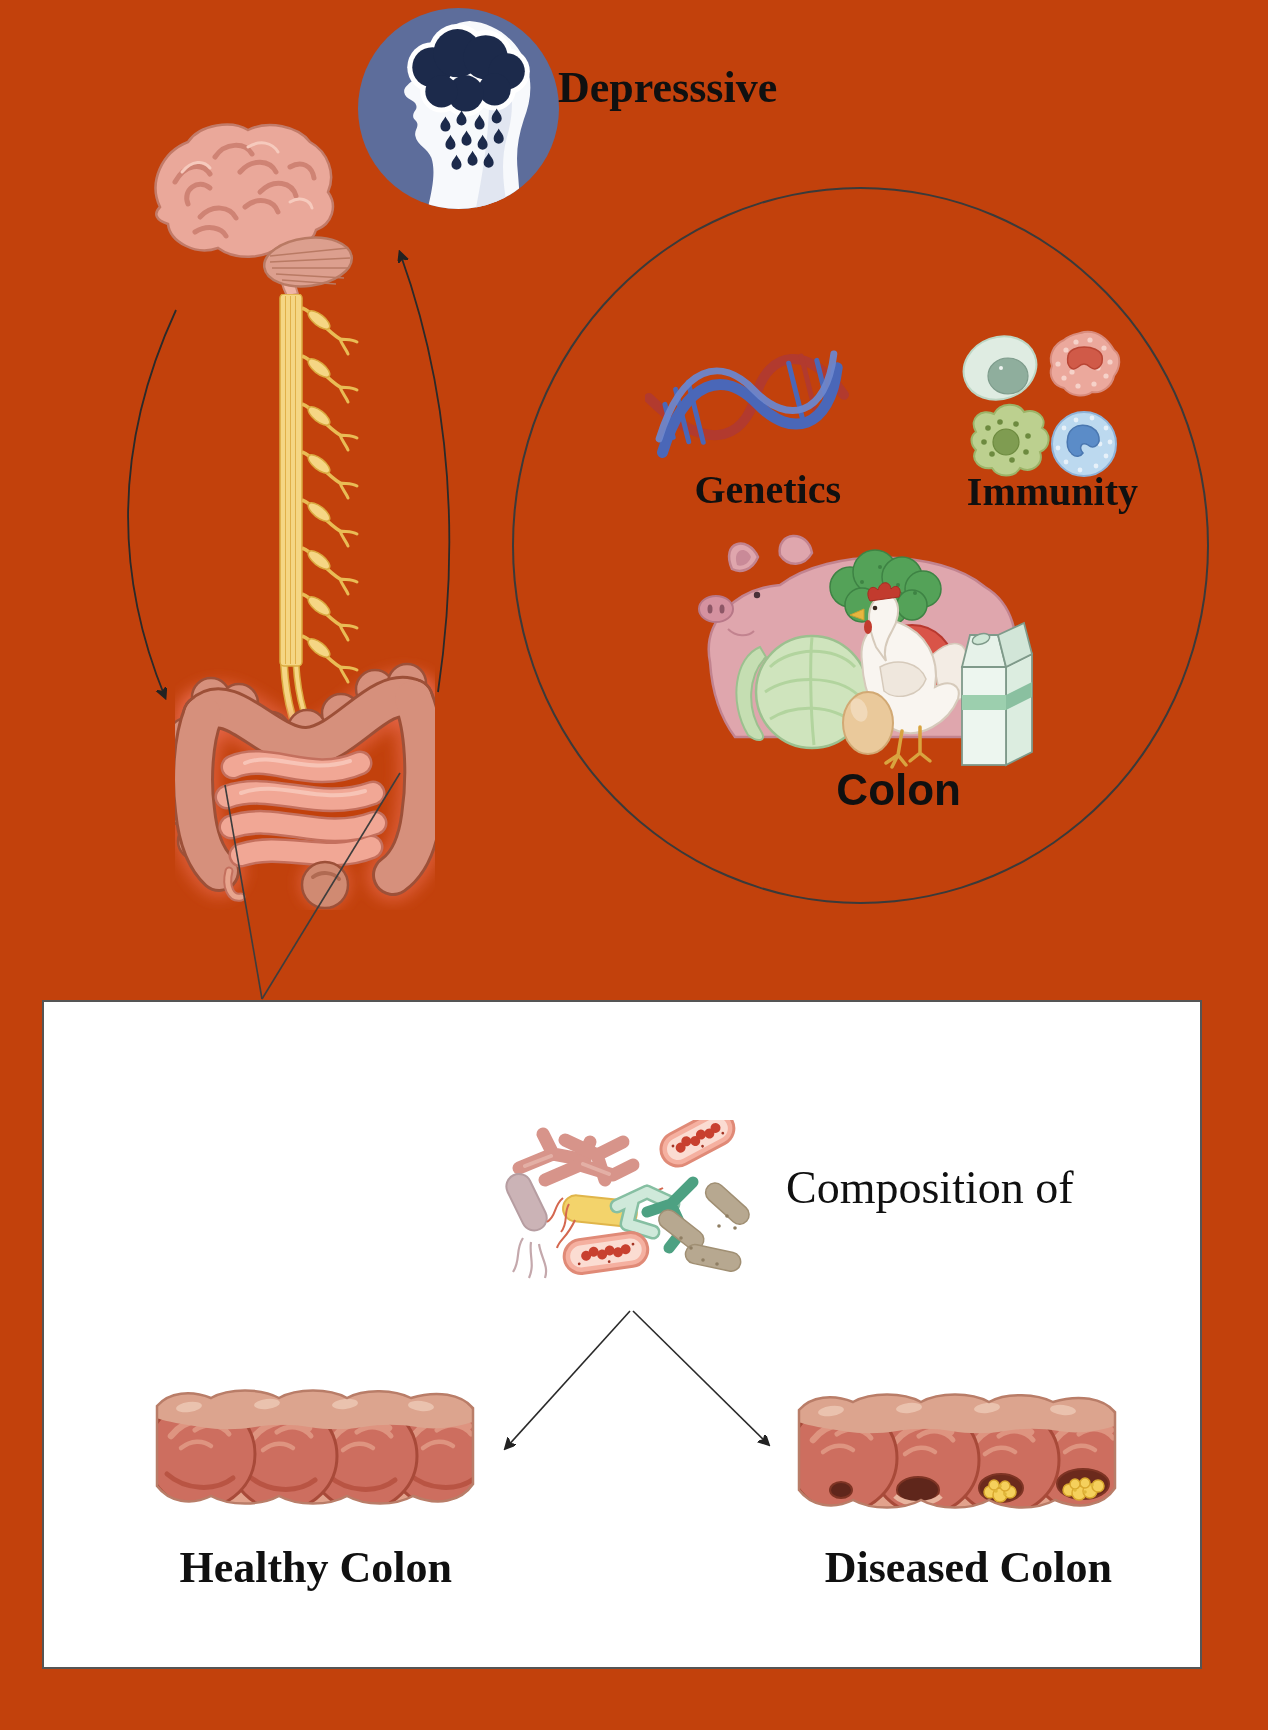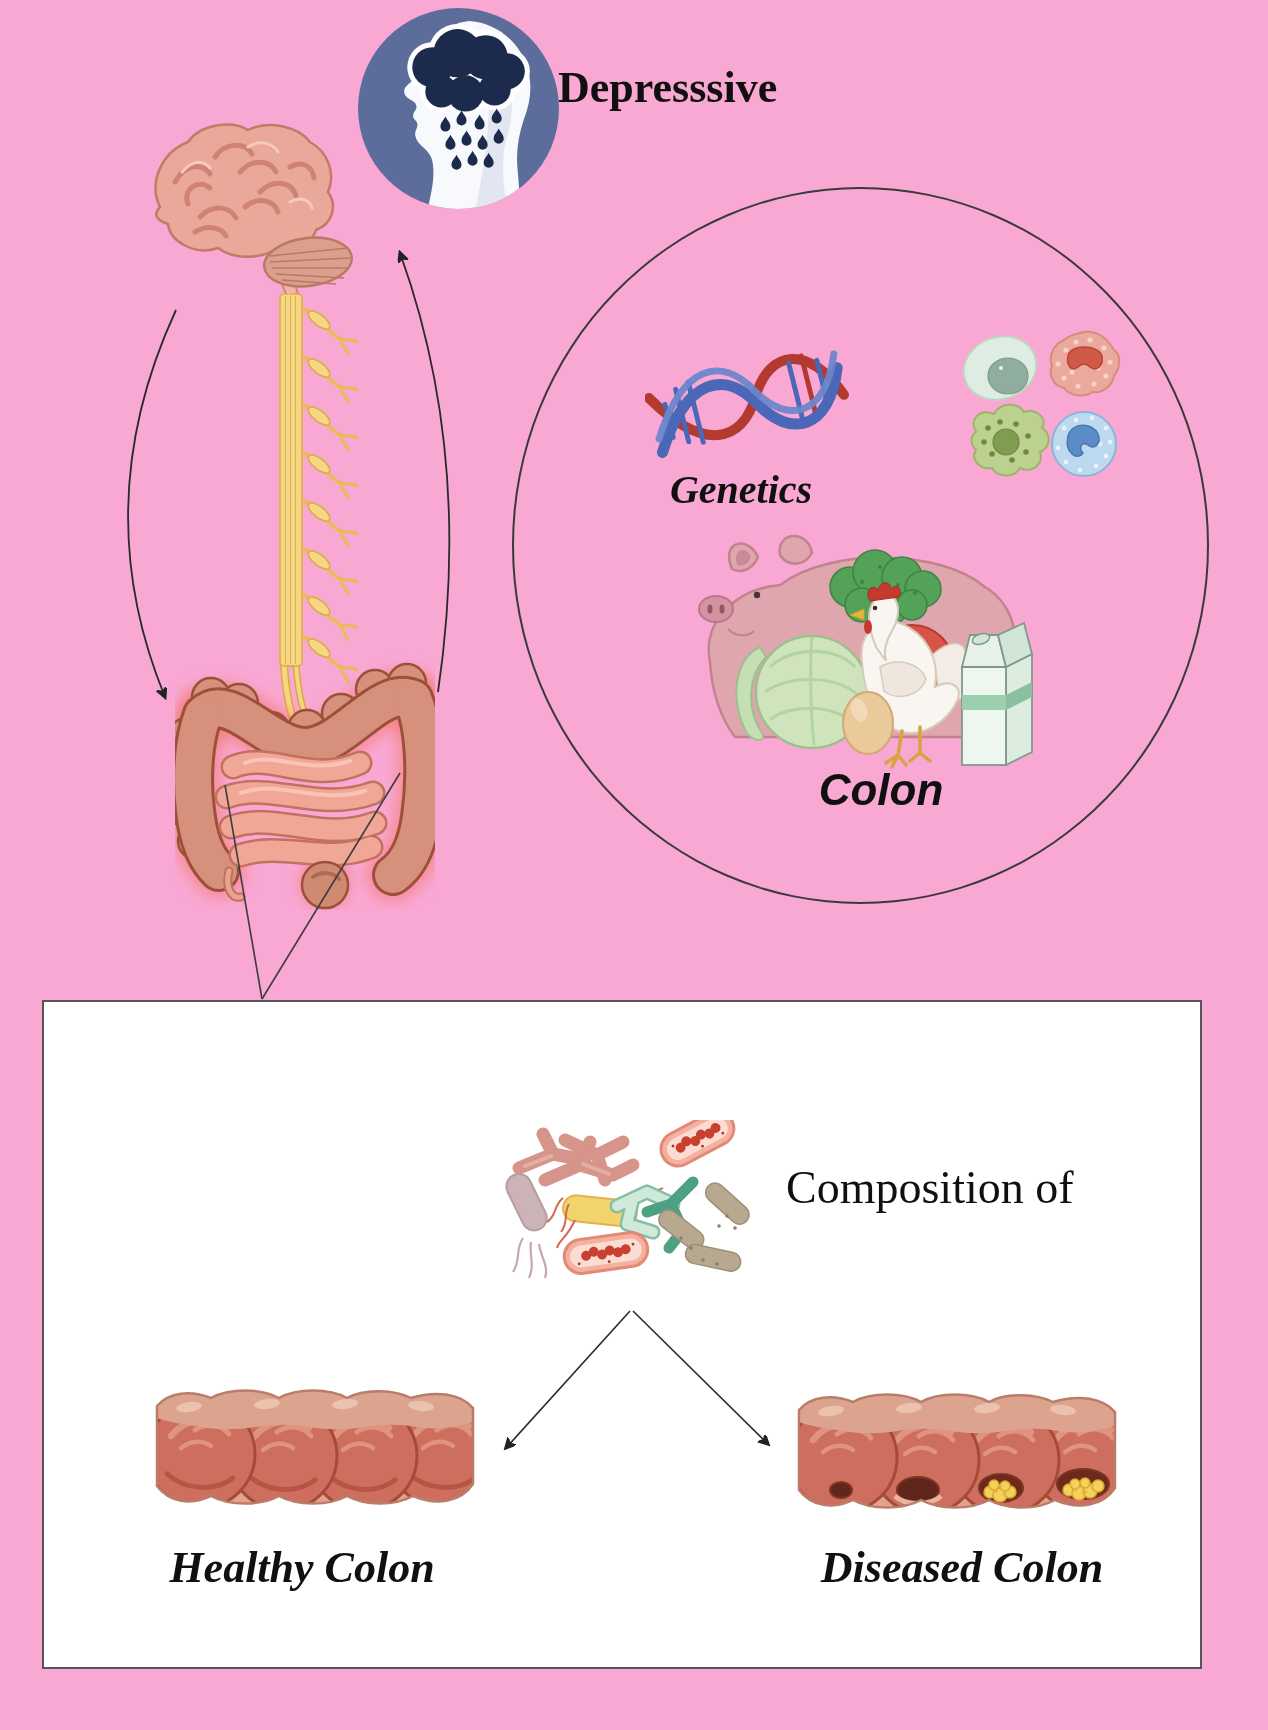--- a/index.html
+++ b/index.html
@@ -1,22 +1,22 @@
 <!DOCTYPE html>
 <html><head>
 <meta charset="utf-8">
 <style>
   html,body { margin:0; padding:0; background:#ffffff; }
-  .stage { position:relative; width:1268px; height:1730px; background:#f9a8d4; overflow:hidden;
+  .stage { position:relative; width:1268px; height:1730px; background:#c2410c; overflow:hidden;
            font-family:"Liberation Serif", serif; }
   .abs { position:absolute; }
   .lbl { position:absolute; color:#101010; font-weight:bold; white-space:nowrap; }
   .serif { font-family:"Liberation Serif", serif; }
   .sans  { font-family:"Liberation Sans", sans-serif; }
-  .center { text-align:center;font-style:italic; }
+  .center { text-align:right; }
   .factors-circle { position:absolute; left:512px; top:187px; width:693px; height:713px;
                     border:2px solid #3a3a3a; border-radius:50%; }
   .panel-box { position:absolute; left:42px; top:1000px; width:1156px; height:665px;
                border:2px solid #555555; background:#ffffff; }
   .overlay { position:absolute; left:0; top:0; pointer-events:none; }
 </style>
 </head>
 <body>
 
 <div class="stage">
@@ -294,20 +294,21 @@
             <circle cx="110" cy="138" r="2.4"></circle>
           <circle cx="102" cy="124" r="2.4"></circle>
             <circle cx="116" cy="128" r="2.4"></circle>
             <circle cx="144" cy="120" r="2.4"></circle>
         </g>
         <path fill="#5b8cc8" stroke="#4a77b0" stroke-width="1.5" d="M 112,112 C 116,98 136,98 142,110
           C 146,120 138,126 132,121 C 126,117 122,123 127,129 C 122,137 108,130 112,112 Z"></path>
       </g>
     </svg>
   </div>
+  <div class="lbl serif center" style="left:932px; top:468px; width:206px; font-size:40px;">Immunity</div>
 
   <div class="abs" style="left:640px; top:527px; width:400px; height:272px;">
     <svg width="400" height="272" viewBox="0 0 400 272">
       <g>
         <path fill="#dfa6ad" stroke="#c2838f" stroke-width="2.5" d="M 70,135 C 62,95 95,62 140,58
           C 190,20 300,22 345,60 C 372,76 382,110 372,145 L 365,210 L 95,210
           C 80,190 72,165 70,135 Z"></path>
         <path fill="#dfa6ad" stroke="#c2838f" stroke-width="2.5" d="M 92,42 C 80,14 108,8 118,30 C 112,44 100,46 92,42 Z"></path>
         <path fill="#dfa6ad" stroke="#c2838f" stroke-width="2.5" d="M 140,28 C 136,4 168,2 172,26 C 164,40 148,40 140,28 Z"></path>
         <path fill="#c98a98" d="M 97,38 C 92,22 106,18 111,30 C 108,38 101,40 97,38 Z"></path>

